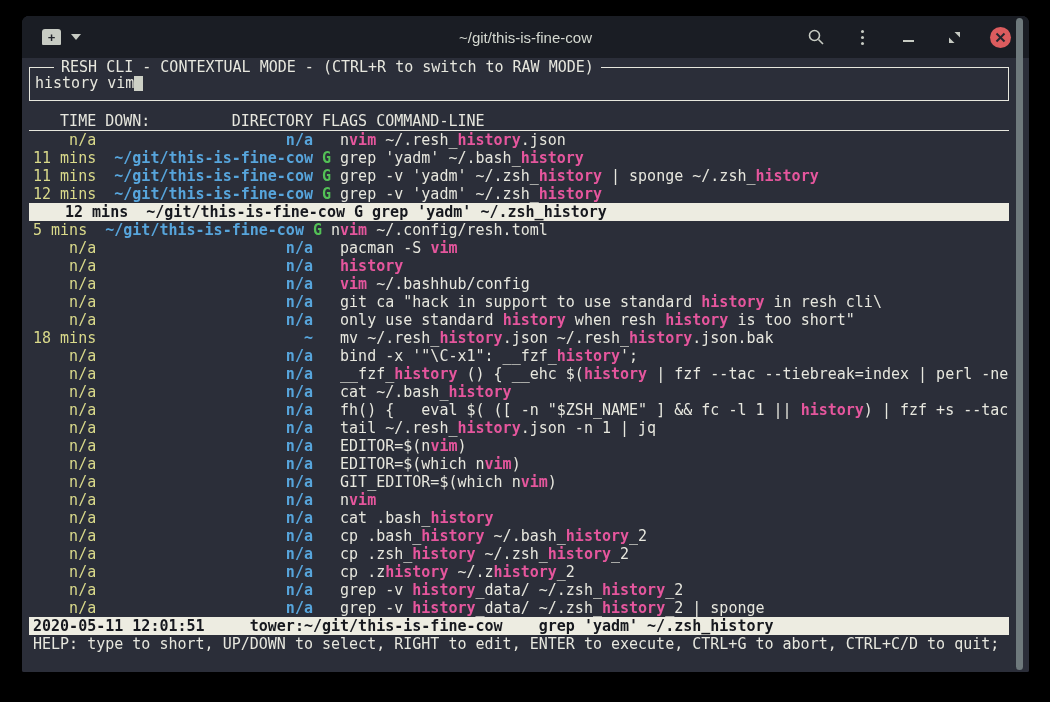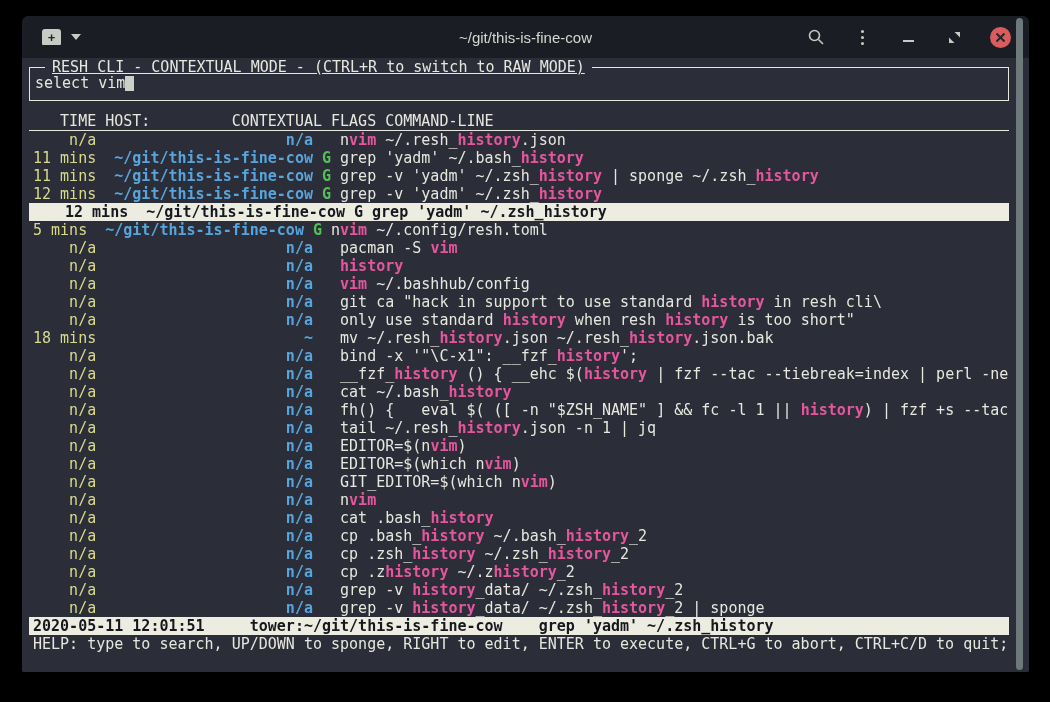--- a/index.html
+++ b/index.html
@@ -31,22 +31,22 @@
   .minimize{width:11px;height:2px;background:var(--muted);margin-top:8px;}
   .close-btn{width:21px;height:21px;border-radius:50%;background:var(--close);
     display:flex;align-items:center;justify-content:center;}
   .close-btn svg{display:block;}
 
   
   .terminal{position:absolute;left:0;right:0;top:42px;bottom:0;background:var(--bg);
     padding:9px 20px 0 7px;font-size:15px;line-height:18px;color:var(--fg);}
 
   .search-box{height:34px;border:1px solid var(--fg);position:relative;margin-bottom:11px;}
-  .search-box-label{position:absolute;top:-10px;left:15px;height:18px;line-height:18px;
-    background:var(--bg);padding:0 7px;white-space:pre;text-decoration:underline;}
+  .search-box-label{position:absolute;top:-10px;left:24px;height:18px;line-height:18px;
+    background:var(--bg);padding:0 7px;white-space:pre;}
   .query-line{height:32px;line-height:31px;padding-left:5px;white-space:pre;}
   .cursor{display:inline-block;width:9px;height:16px;background:#cdd0c6;vertical-align:-3px;}
 
   .line{white-space:pre;height:18px;overflow:hidden;padding-left:4px;}
   .header-line{border-bottom:1px solid var(--fg);height:19px;}
   .col-time{color:var(--yellow);}
   .col-dir{color:var(--blue);font-weight:bold;}
   .col-flag{color:var(--green);font-weight:bold;}
   .match{color:var(--pink);font-weight:bold;}
   .row.selected{background:var(--selbg);color:var(--selfg);font-weight:bold;padding-left:36px;}
@@ -97,24 +97,24 @@
           <line x1="9.5" y1="1.5" x2="1.5" y2="9.5" stroke="#23262e" stroke-width="2"></line>
         </svg>
       </div>
     </div>
   </div>
 
   <div class="terminal">
 
     <div class="search-box">
       <div class="search-box-label">RESH CLI - CONTEXTUAL MODE - (CTRL+R to switch to RAW MODE)</div>
-      <div class="query-line"><span>select vim</span><span class="cursor"></span></div>
+      <div class="query-line"><span>history vim</span><span class="cursor"></span></div>
     </div>
 
-    <div class="line header-line" id="header-line">   TIME HOST:         CONTEXTUAL FLAGS COMMAND-LINE</div>
+    <div class="line header-line" id="header-line">   TIME DOWN:         DIRECTORY FLAGS COMMAND-LINE</div>
 
     <div id="rows">
         <div class="line row"><span class="col-time">    n/a</span><span class="col-dir">                     n/a</span><span class="col-flag">  </span><span class="col-cmd"> n<span class="match">vim</span> ~/.resh_<span class="match">history</span>.json</span></div>
         <div class="line row"><span class="col-time">11 mins</span><span class="col-dir">  ~/git/this-is-fine-cow</span><span class="col-flag"> G</span><span class="col-cmd"> grep 'yadm' ~/.bash_<span class="match">history</span></span></div>
         <div class="line row"><span class="col-time">11 mins</span><span class="col-dir">  ~/git/this-is-fine-cow</span><span class="col-flag"> G</span><span class="col-cmd"> grep -v 'yadm' ~/.zsh_<span class="match">history</span> | sponge ~/.zsh_<span class="match">history</span></span></div>
         <div class="line row"><span class="col-time">12 mins</span><span class="col-dir">  ~/git/this-is-fine-cow</span><span class="col-flag"> G</span><span class="col-cmd"> grep -v 'yadm' ~/.zsh_<span class="match">history</span></span></div>
         <div class="line row selected"><span class="col-time">12 mins</span><span class="col-dir">  ~/git/this-is-fine-cow</span><span class="col-flag"> G</span><span class="col-cmd"> grep 'yadm' ~/.zsh_<span class="match">history</span></span></div>
         <div class="line row"><span class="col-time">5 mins</span><span class="col-dir">  ~/git/this-is-fine-cow</span><span class="col-flag"> G</span><span class="col-cmd"> n<span class="match">vim</span> ~/.config/resh.toml</span></div>
         <div class="line row"><span class="col-time">    n/a</span><span class="col-dir">                     n/a</span><span class="col-flag">  </span><span class="col-cmd"> pacman -S <span class="match">vim</span></span></div>
         <div class="line row"><span class="col-time">    n/a</span><span class="col-dir">                     n/a</span><span class="col-flag">  </span><span class="col-cmd"> <span class="match">history</span></span></div>
@@ -133,17 +133,17 @@
         <div class="line row"><span class="col-time">    n/a</span><span class="col-dir">                     n/a</span><span class="col-flag">  </span><span class="col-cmd"> n<span class="match">vim</span></span></div>
         <div class="line row"><span class="col-time">    n/a</span><span class="col-dir">                     n/a</span><span class="col-flag">  </span><span class="col-cmd"> cat .bash_<span class="match">history</span></span></div>
         <div class="line row"><span class="col-time">    n/a</span><span class="col-dir">                     n/a</span><span class="col-flag">  </span><span class="col-cmd"> cp .bash_<span class="match">history</span> ~/.bash_<span class="match">history</span>_2</span></div>
         <div class="line row"><span class="col-time">    n/a</span><span class="col-dir">                     n/a</span><span class="col-flag">  </span><span class="col-cmd"> cp .zsh_<span class="match">history</span> ~/.zsh_<span class="match">history</span>_2</span></div>
         <div class="line row"><span class="col-time">    n/a</span><span class="col-dir">                     n/a</span><span class="col-flag">  </span><span class="col-cmd"> cp .z<span class="match">history</span> ~/.z<span class="match">history</span>_2</span></div>
         <div class="line row"><span class="col-time">    n/a</span><span class="col-dir">                     n/a</span><span class="col-flag">  </span><span class="col-cmd"> grep -v <span class="match">history</span>_data/ ~/.zsh_<span class="match">history</span>_2</span></div>
         <div class="line row"><span class="col-time">    n/a</span><span class="col-dir">                     n/a</span><span class="col-flag">  </span><span class="col-cmd"> grep -v <span class="match">history</span>_data/ ~/.zsh_<span class="match">history</span>_2 | sponge</span></div>
       </div>
 
     <div class="line status-line" id="status-line">2020-05-11 12:01:51     tower:~/git/this-is-fine-cow    grep 'yadm' ~/.zsh_history</div>
-    <div class="line help-line">HELP: type to search, UP/DOWN to sponge, RIGHT to edit, ENTER to execute, CTRL+G to abort, CTRL+C/D to quit;</div>
+    <div class="line help-line">HELP: type to short, UP/DOWN to select, RIGHT to edit, ENTER to execute, CTRL+G to abort, CTRL+C/D to quit;</div>
   </div>
 
   <div class="scrollbar"></div>
 </div>
 
 </body></html>

